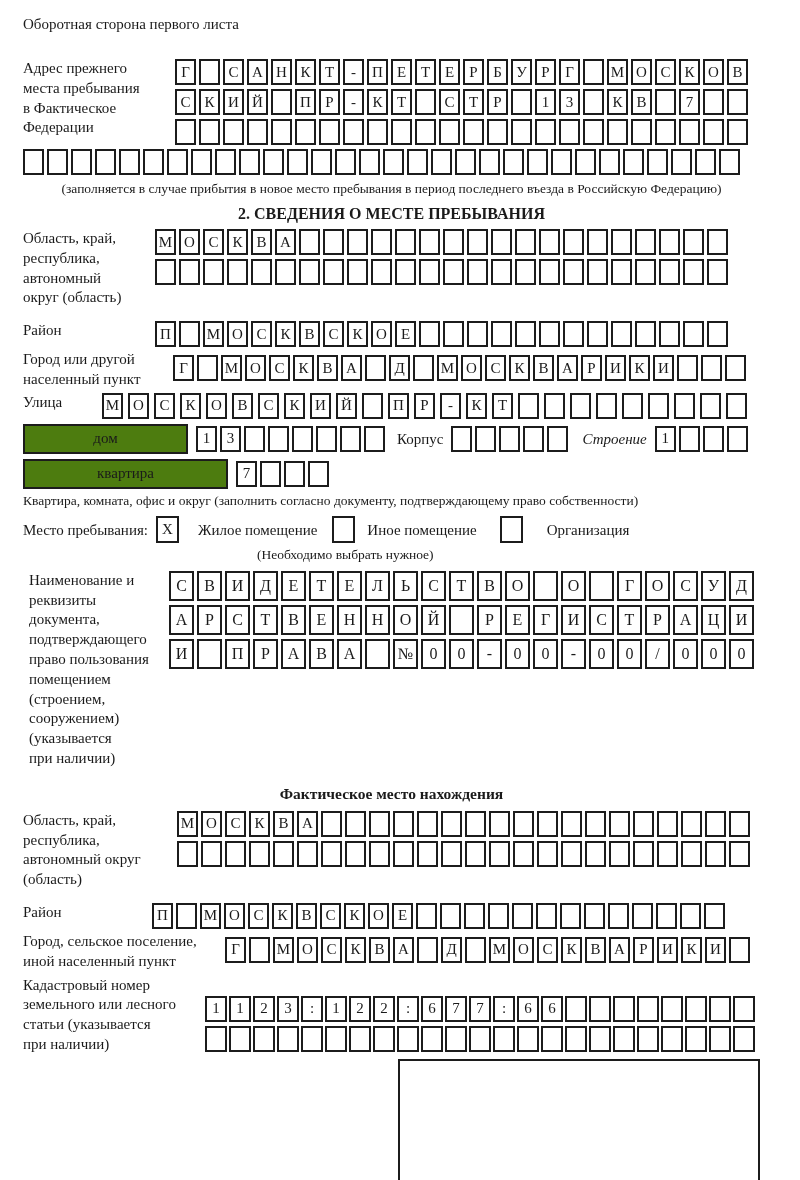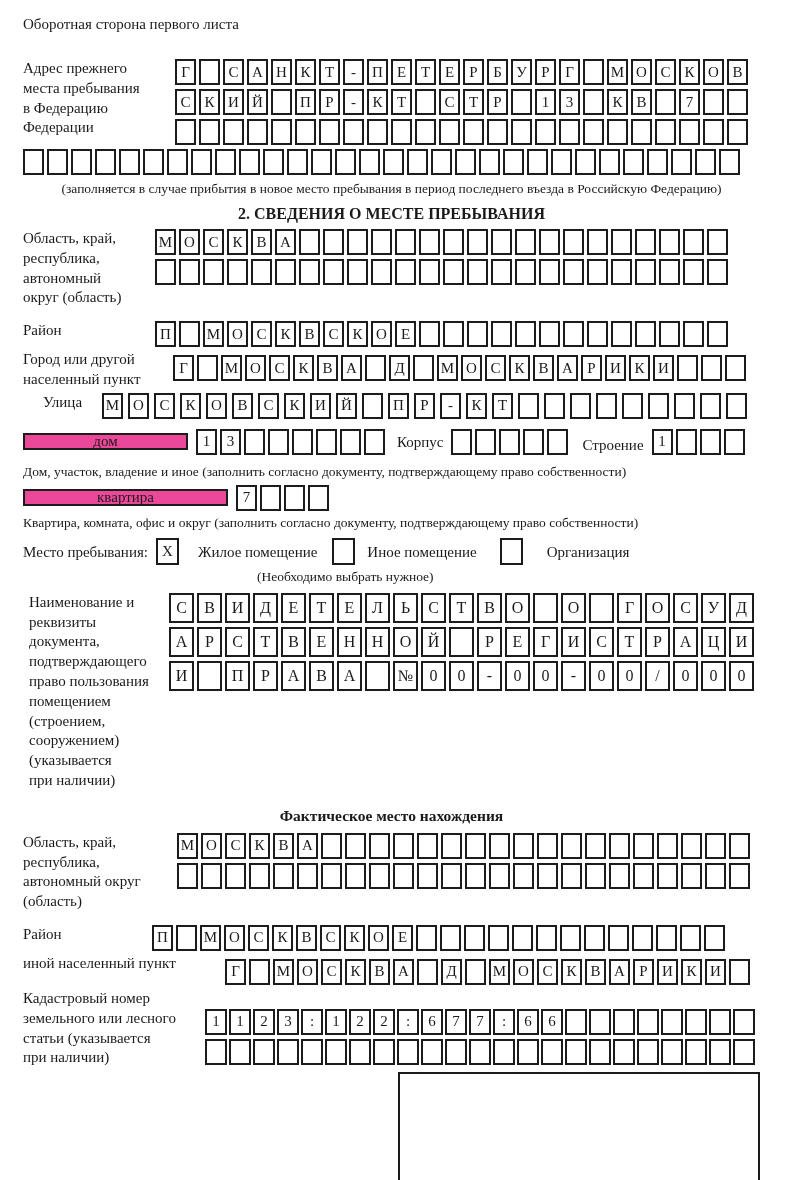--- a/index.html
+++ b/index.html
@@ -13,37 +13,37 @@
   .cell{flex:0 0 auto;width:21px;height:26px;border:2px solid #1c1c1c;box-sizing:border-box;
         display:flex;align-items:center;justify-content:center;font-size:15px;line-height:1;background:#fff;}
   .cells.kad .cell{width:22px;}
   .cells.kad{gap:2px;}
   .cells.ul{gap:5px;}
   .cells.big{gap:3px;}
   .cells.big .cell{width:25px;height:30px;font-size:16px;}
   .note{font-size:13.5px;}
   .note.center{text-align:center;}
   .heading{font-size:16px;font-weight:bold;text-align:center;}
-  .labelbox{border:2px solid #1c1c1c;box-sizing:border-box;height:17px;display:flex;align-items:center;justify-content:center;font-size:15px;background:#ec4899;}
+  .labelbox{border:2px solid #1c1c1c;box-sizing:border-box;height:30px;display:flex;align-items:center;justify-content:center;font-size:15px;background:#4d7c0f;}
   .inline-lbl{font-size:15px;line-height:30px;}
   .chk{width:23px;height:27px;border:2px solid #1c1c1c;box-sizing:border-box;display:flex;align-items:center;justify-content:center;font-size:15px;}
   .stamp-box{border:2px solid #1c1c1c;box-sizing:border-box;width:362px;height:177px;background:#fff;}
 </style>
 </head>
 <body>
 
 <div class="page">
 
   <div class="doc-title">Оборотная сторона первого листа</div>
 
   <div class="frow" style="margin-top:26px;">
     <div class="lbl" style="width:152px;">
         <div>Адрес прежнего</div>
         <div>места пребывания</div>
-        <div>в Федерацию</div>
+        <div>в Фактическое</div>
         <div>Федерации</div>
       </div>
     <div class="cellcol">
       <div class="cells">
           <span class="cell">Г</span>
           <span class="cell"></span>
           <span class="cell">С</span>
           <span class="cell">А</span>
           <span class="cell">Н</span>
           <span class="cell">К</span>
@@ -275,21 +275,21 @@
         <span class="cell">Р</span>
         <span class="cell">И</span>
         <span class="cell">К</span>
         <span class="cell">И</span>
         <span class="cell"></span>
         <span class="cell"></span>
         <span class="cell"></span>
       </div>
   </div>
 
-  <div class="frow" style="margin-top:3px;text-align:center;">
+  <div class="frow" style="margin-top:3px;">
     <div class="lbl" style="width:79px;">Улица</div>
     <div class="cells ul">
         <span class="cell">М</span>
         <span class="cell">О</span>
         <span class="cell">С</span>
         <span class="cell">К</span>
         <span class="cell">О</span>
         <span class="cell">В</span>
         <span class="cell">С</span>
         <span class="cell">К</span>
@@ -326,29 +326,28 @@
         <span class="cell"></span>
       </div>
     <div class="inline-lbl" style="margin:0 8px 0 12px;">Корпус</div>
     <div class="cells">
         <span class="cell"></span>
         <span class="cell"></span>
         <span class="cell"></span>
         <span class="cell"></span>
         <span class="cell"></span>
       </div>
-    <div class="inline-lbl" style="margin:6px 8px 0 14px;">Строение</div>
+    <div class="inline-lbl" style="margin:0 8px 0 14px;font-style:italic;">Строение</div>
     <div class="cells">
         <span class="cell">1</span>
         <span class="cell"></span>
         <span class="cell"></span>
         <span class="cell"></span>
       </div>
   </div>
-  <div class="note" style="margin-top:4px;">Дом, участок, владение и иное (заполнить согласно документу, подтверждающему право собственности)</div>
 
   <div class="frow" style="margin-top:5px;align-items:center;">
     <div class="labelbox" style="width:205px;">квартира</div>
     <div class="cells" style="margin-left:8px;">
         <span class="cell">7</span>
         <span class="cell"></span>
         <span class="cell"></span>
         <span class="cell"></span>
       </div>
   </div>
@@ -537,20 +536,21 @@
         <span class="cell"></span>
         <span class="cell"></span>
         <span class="cell"></span>
         <span class="cell"></span>
         <span class="cell"></span>
       </div>
   </div>
 
   <div class="frow" style="margin-top:3px;">
     <div class="lbl" style="width:202px;">
+        <div>Город, сельское поселение,</div>
         <div>иной населенный пункт</div>
       </div>
     <div class="cells" style="margin-top:5px;">
         <span class="cell">Г</span>
         <span class="cell"></span>
         <span class="cell">М</span>
         <span class="cell">О</span>
         <span class="cell">С</span>
         <span class="cell">К</span>
         <span class="cell">В</span>

